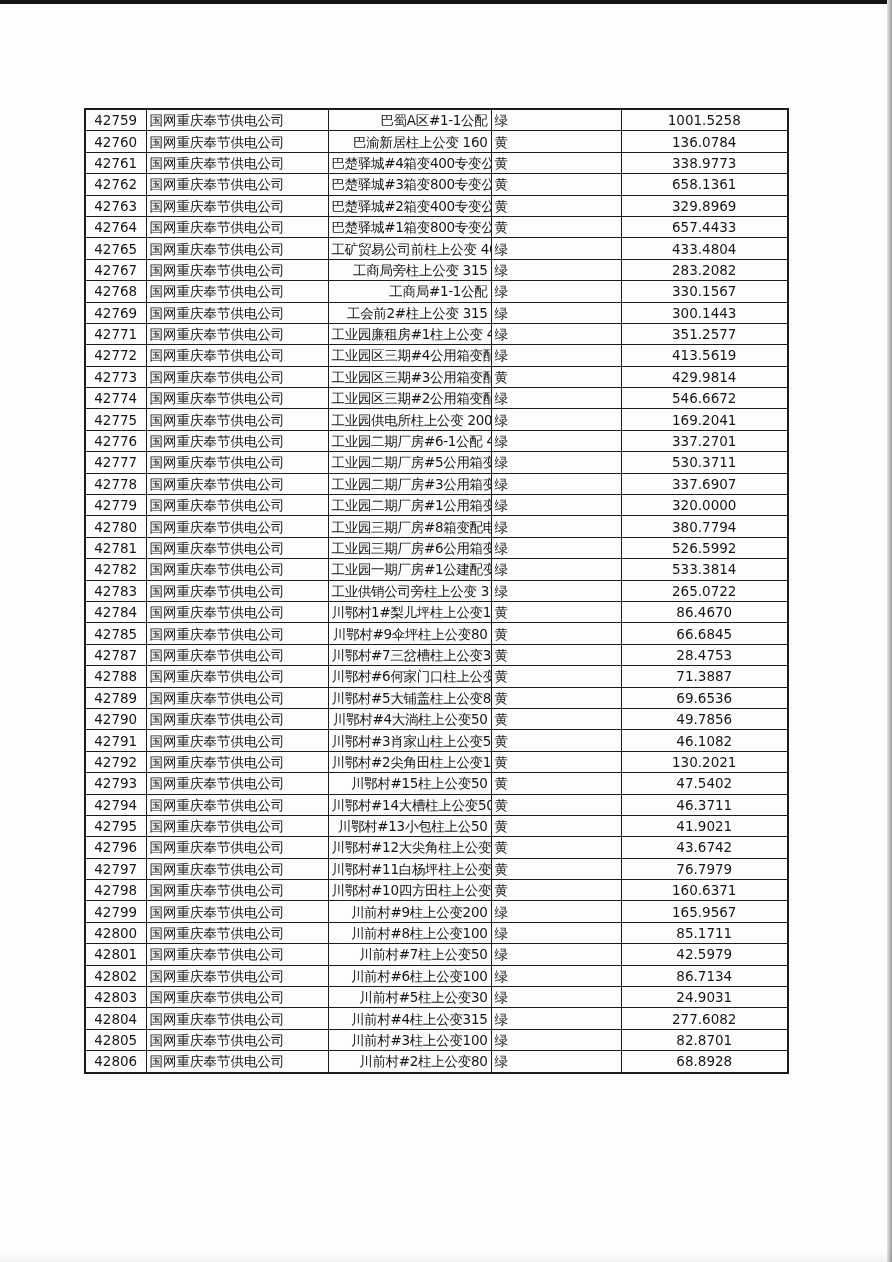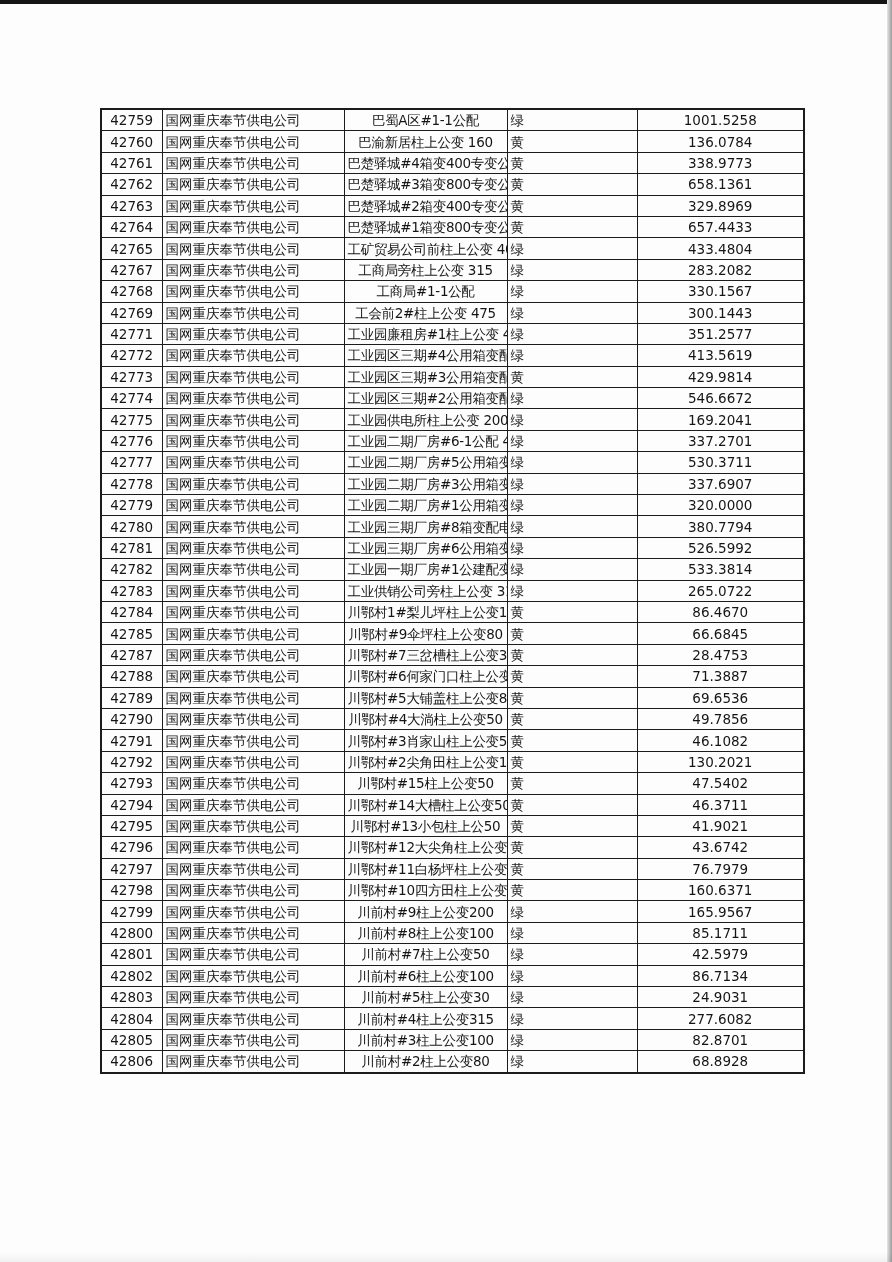--- a/index.html
+++ b/index.html
@@ -29,36 +29,35 @@
     width: 100%; height: 10px;
     background: linear-gradient(180deg, rgba(0,0,0,0), rgba(0,0,0,0.05));
   }
   table.data-table {
     position: absolute;
     left: 84px; top: 108px;
     width: 703px;
     border-collapse: collapse;
     table-layout: fixed;
     border: 2px solid #1c1c1c;
-    margin-left: 16px;
   }
   table.data-table td {
     border: 1px solid #1c1c1c;
     height: 20.4px;
     padding: 0 3px;
     font-size: 13.5px;
     line-height: 20px;
     color: #151515;
     white-space: nowrap;
     overflow: hidden;
     vertical-align: middle;
   }
   td.col-id    { text-align: center; padding: 0 1px; }
   td.col-company { text-align: left; }
-  td.col-desc  { text-align: center; padding: 0 2px; letter-spacing: -0.3px; }
+  td.col-desc  { text-align: right; padding: 0 2px; letter-spacing: -0.3px; }
   td.col-status{ text-align: left; }
   td.col-value { text-align: center; }
 </style>
 </head>
 <body>
 
 <div class="page">
   <div class="scan-top-edge"></div>
   <div class="scan-right-edge"></div>
   <div class="scan-bottom-shade"></div>
@@ -131,21 +130,21 @@
         <tr>
           <td class="col-id">42768</td>
           <td class="col-company">国网重庆奉节供电公司</td>
           <td class="col-desc">工商局#1-1公配</td>
           <td class="col-status">绿</td>
           <td class="col-value">330.1567</td>
         </tr>
         <tr>
           <td class="col-id">42769</td>
           <td class="col-company">国网重庆奉节供电公司</td>
-          <td class="col-desc">工会前2#柱上公变 475</td>
+          <td class="col-desc">工会前2#柱上公变 315</td>
           <td class="col-status">绿</td>
           <td class="col-value">300.1443</td>
         </tr>
         <tr>
           <td class="col-id">42771</td>
           <td class="col-company">国网重庆奉节供电公司</td>
           <td class="col-desc">工业园廉租房#1柱上公变 4</td>
           <td class="col-status">绿</td>
           <td class="col-value">351.2577</td>
         </tr>

